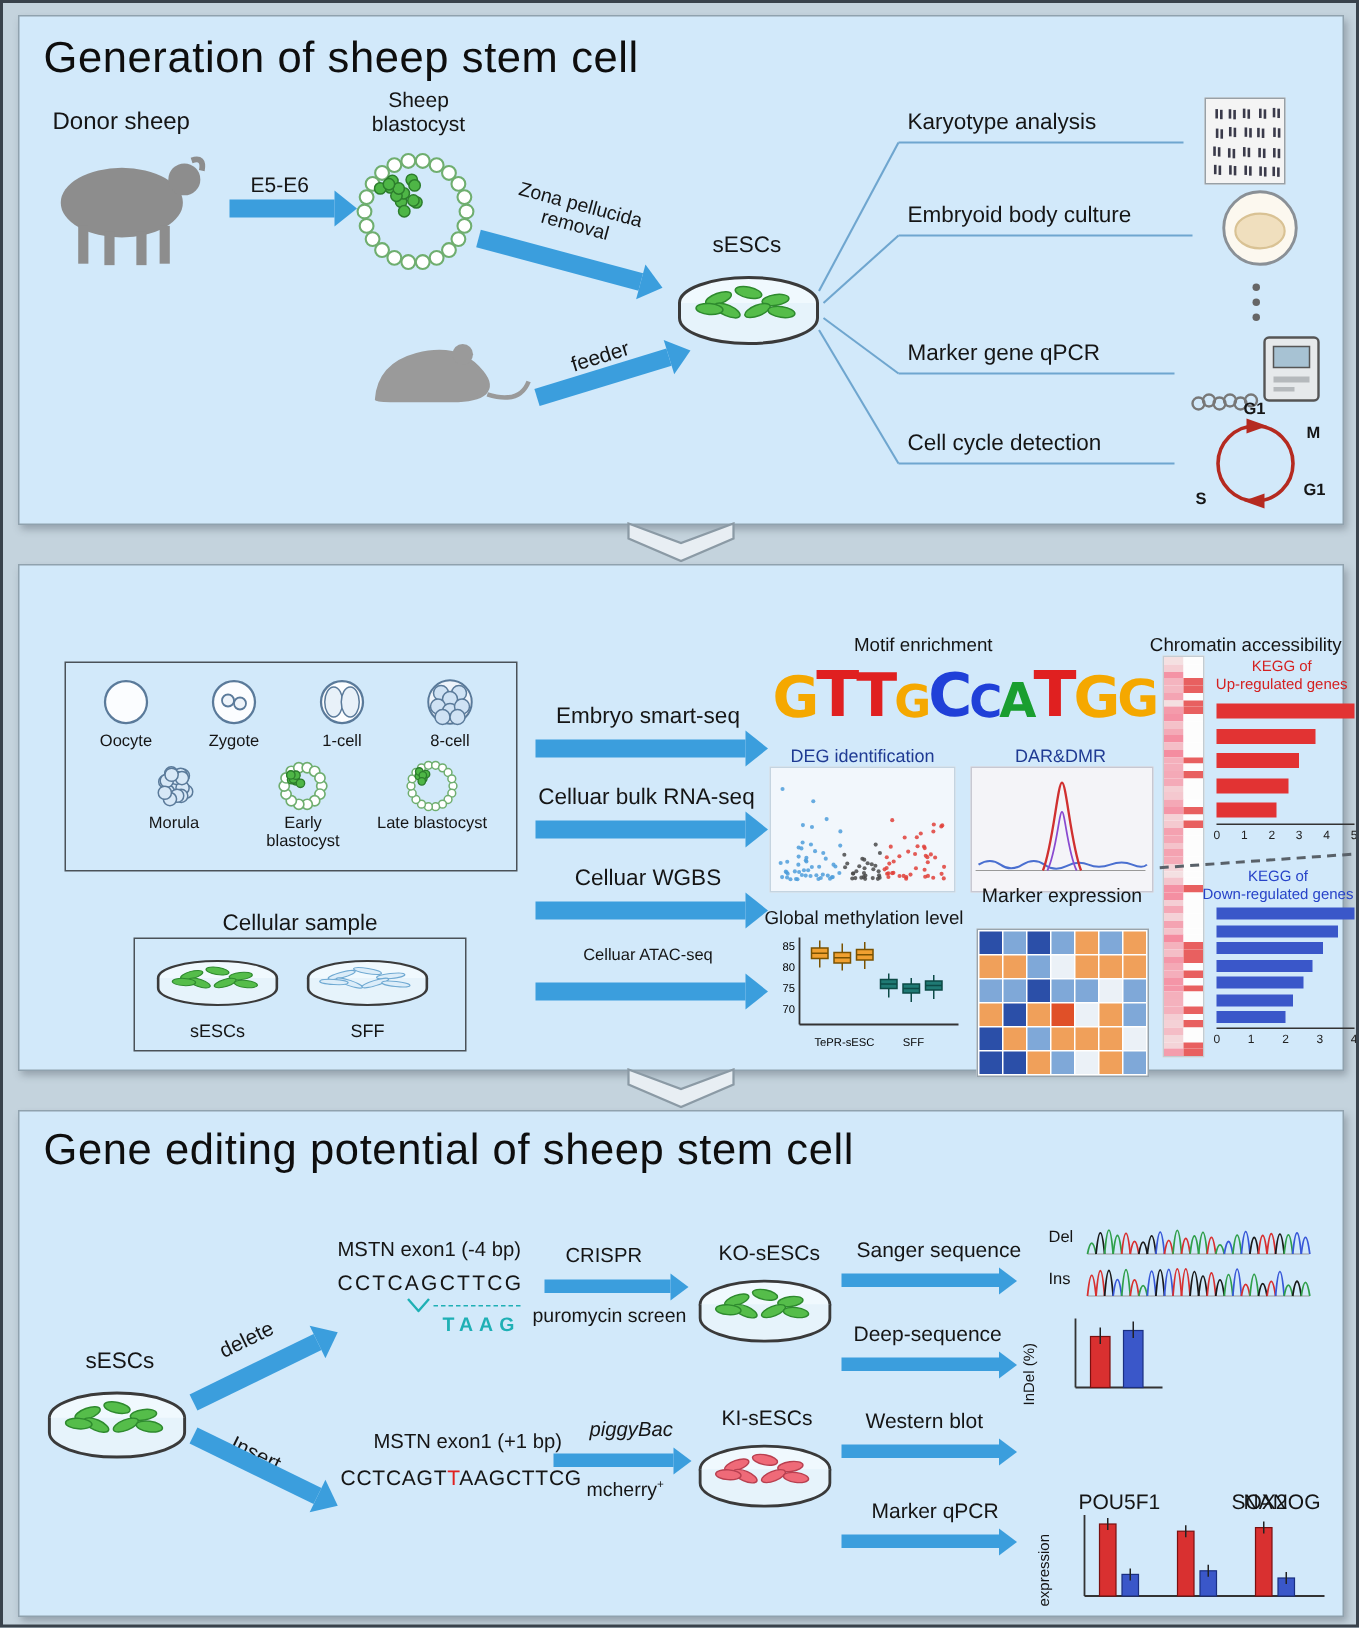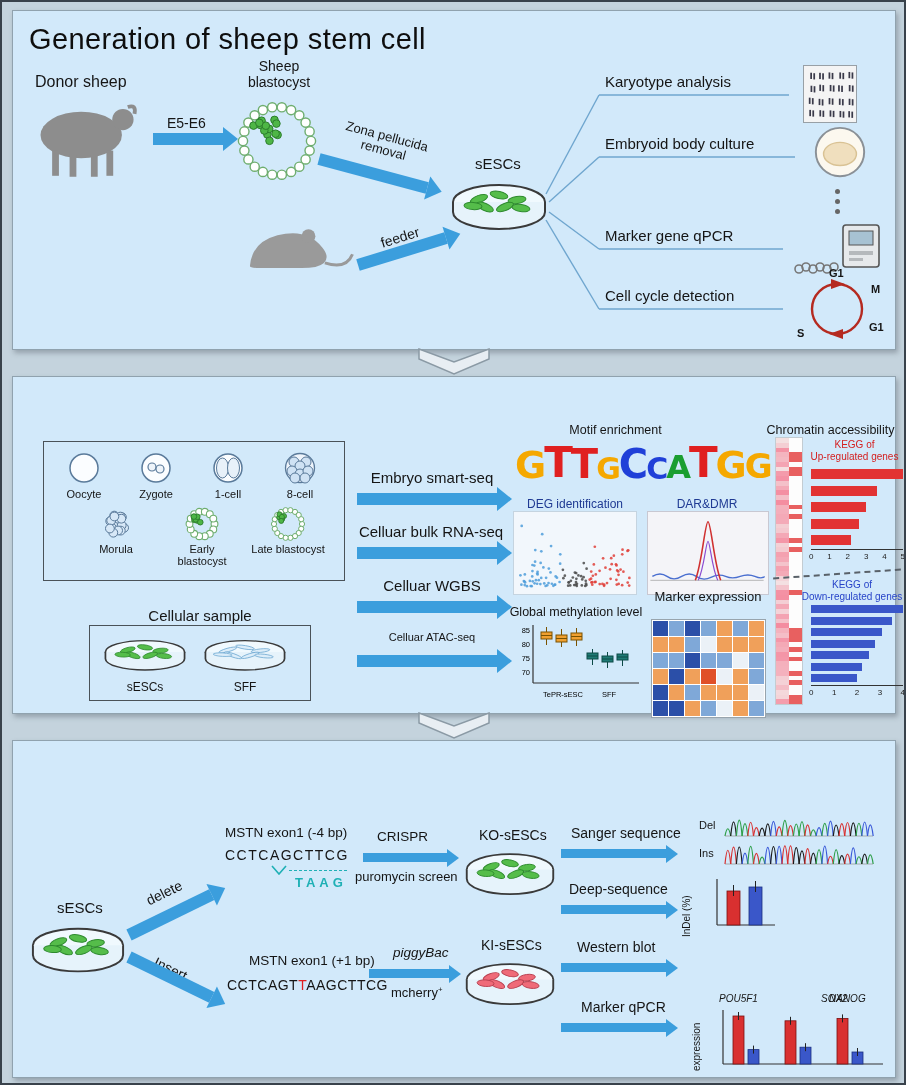--- a/index.html
+++ b/index.html
@@ -29,21 +29,21 @@
 .chrow span{flex:1}
 .kegg-title{position:absolute;text-align:center;font-size:10px;line-height:1.15}
 .kaxis{position:absolute;display:flex;justify-content:space-between;font-size:8px;color:#222}
 .kline{position:absolute;border-top:1.2px solid #333}
 .dashed{position:absolute;border-top:2px dashed #596169}
 .teal{color:#1fb0b5}
 .redT{color:#e02020}
 sup{font-size:.6em}
 .seq{letter-spacing:1.5px;font-size:14px}
 .blot-label{font-style:italic;font-size:11px;position:absolute}
-.gene{position:absolute;font-style:italic;font-size:10px;white-space:nowrap}
+.gene{position:absolute;font-size:14px;white-space:nowrap}
 svg{display:block}
 </style>
 </head>
 <body>
 
 <section class="panel" id="panel1" style="top:8px;height:340px">
   <h2 class="t title" style="left:16px;top:12px">Generation of sheep stem cell</h2>
 
   <span class="t" style="left:22px;top:62px;font-size:16px">Donor sheep</span>
   <div class="t" style="left:12px;top:82px;width:126px;height:90px">
@@ -903,20 +903,21 @@
       <span>3</span>
       <span>4</span>
   </div>
 </section>
 
 <svg style="position:absolute;left:416px;top:710px" width="72" height="27">
   <polygon points="1,1 36,14 71,1 71,11 36,26 1,11" fill="#e8eef3" stroke="#8b9aa5" stroke-width="1.5"></polygon>
 </svg>
 
 <section class="panel" id="panel3" style="top:738px;height:338px">
+  <h2 class="t title" style="left:16px;top:10px">Gene editing potential of sheep stem cell</h2>
 
   <span class="t" style="left:44px;top:158px;font-size:15px">sESCs</span>
   <div style="position:absolute;left:16px;top:178px;width:98px;height:64px">
       <svg viewBox="0 0 100 66" width="100%" height="100%" preserveAspectRatio="none">
         <ellipse cx="50" cy="27" rx="46" ry="17" fill="#f0f9fe" stroke="#3a3a3a" stroke-width="2"></ellipse>
         <path d="M4,27 v10 a46,17 0 0 0 92,0 v-10" fill="#e6f3fb" stroke="#3a3a3a" stroke-width="2"></path>
         <ellipse cx="30" cy="24" rx="9" ry="3.6" fill="#55bd4a" stroke="#2e8a2e" stroke-width="1" transform="rotate(-20 30 24)"></ellipse>
         <ellipse cx="50" cy="20" rx="9" ry="3.6" fill="#55bd4a" stroke="#2e8a2e" stroke-width="1" transform="rotate(12 50 20)"></ellipse>
         <ellipse cx="68" cy="25" rx="9" ry="3.6" fill="#55bd4a" stroke="#2e8a2e" stroke-width="1" transform="rotate(-8 68 25)"></ellipse>
         <ellipse cx="36" cy="32" rx="9" ry="3.6" fill="#55bd4a" stroke="#2e8a2e" stroke-width="1" transform="rotate(24 36 32)"></ellipse>

